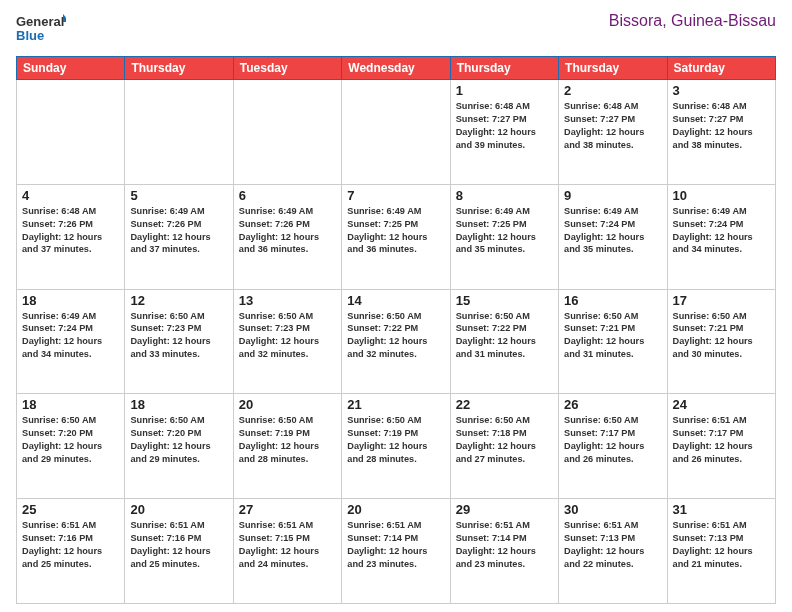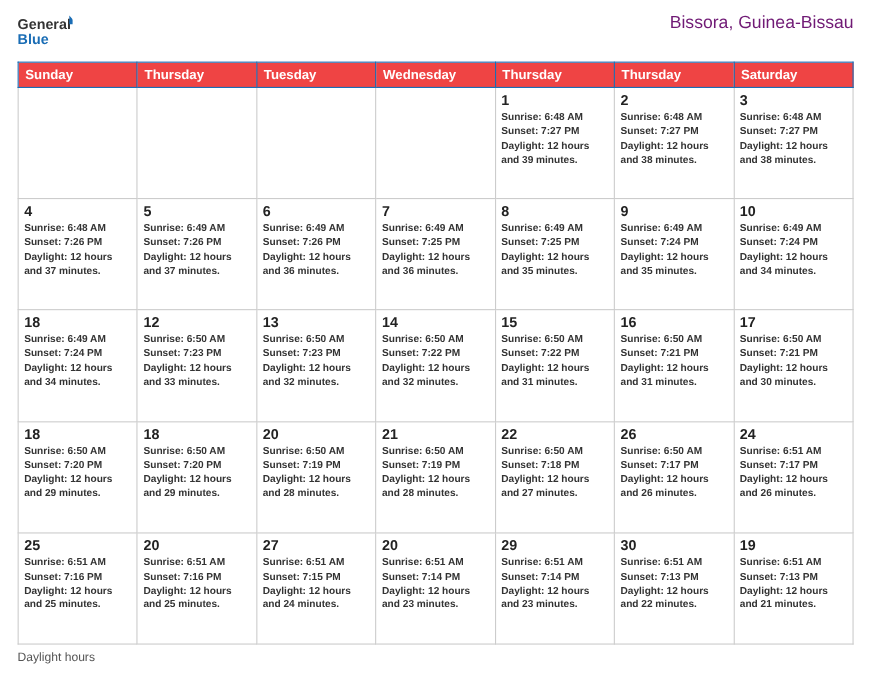--- a/index.html
+++ b/index.html
@@ -330,26 +330,23 @@
 and 23 minutes.</div>
           </td>
           <td>
             <span class="day-number">30</span>
             <div class="day-info" style="white-space: pre-line;">Sunrise: 6:51 AM
 Sunset: 7:13 PM
 Daylight: 12 hours
 and 22 minutes.</div>
           </td>
           <td>
-            <span class="day-number">19</span>
+            <span class="day-number">31</span>
             <div class="day-info" style="white-space: pre-line;">Sunrise: 6:51 AM
 Sunset: 7:13 PM
 Daylight: 12 hours
 and 21 minutes.</div>
           </td>
         </tr>
       </tbody>
   </table>
 
-  <div class="footer">
-    <span>Daylight hours</span>
-  </div>
 </div>
 
 </body></html>

